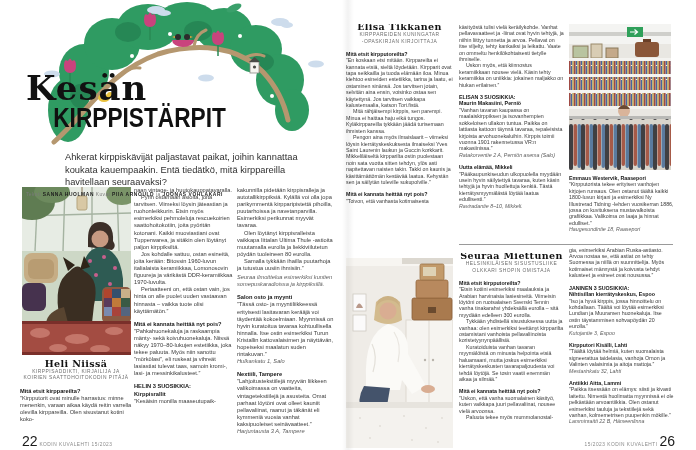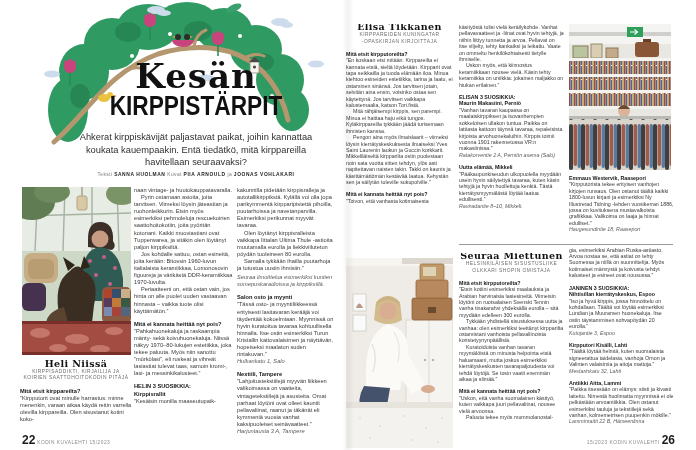--- a/index.html
+++ b/index.html
@@ -1,24 +1,24 @@
 <!DOCTYPE html>
 <html><head>
 <meta charset="utf-8">
 <style>
   *{margin:0;padding:0;box-sizing:border-box}
   html,body{width:696px;height:450px;background:#ffffff;font-family:"Liberation Sans",sans-serif;overflow:hidden}
   .spread{position:relative;width:696px;height:450px;background:#fff}
   .abs{position:absolute}
   .gutter{left:342px;top:0;width:12px;height:450px;background:linear-gradient(90deg,rgba(0,0,0,0) 0%,rgba(0,0,0,.05) 50%,rgba(0,0,0,0) 100%);pointer-events:none}
   
-  .titlewrap{left:26px;top:60px;width:340px;text-align:center;z-index:3}
+  .titlewrap{left:26px;top:72px;width:340px;z-index:3}
   .t-serif{font-family:"DejaVu Serif",serif;font-weight:bold;font-size:34px;line-height:.95;color:#111;letter-spacing:1px}
   .t-sans{font-family:"Liberation Sans",sans-serif;font-weight:bold;font-size:27px;line-height:1;color:#101010;transform:scaleX(.84);transform-origin:center;margin-top:1px;white-space:nowrap}
-  .standfirst{margin:11px auto 0;width:262px;font-size:9.3px;line-height:1.32;color:#303030}
+  .standfirst{margin:19px auto 0;width:262px;font-size:9.3px;line-height:1.32;color:#303030}
   .byline{margin-top:4px;font-size:4.9px;color:#7a7a7a;letter-spacing:.4px}
   .byline b{color:#1d1d1d;letter-spacing:.6px}
   
   .lp{font-size:5.7px;line-height:7.1px;color:#3b3b3b}
   .rp{font-size:5.3px;line-height:6.4px;color:#3b3b3b}
   .col{overflow:hidden}
   p.ind{text-indent:7px}
   .q{font-weight:bold;color:#161616;margin-top:6px}
   .favtitle{font-weight:bold;color:#161616;margin-top:6px}
   .favname{font-weight:bold;color:#161616}
@@ -26,21 +26,21 @@
   .note{font-style:italic;color:#5c5c5c;margin:2px 0 4px}
   .gap{margin-top:6px}
   
   .ivname{font-family:"DejaVu Serif",serif;font-weight:bold;font-size:9.5px;color:#111;text-align:center;letter-spacing:.4px}
   .ivrole{font-size:4.9px;color:#6d6d6d;text-align:center;letter-spacing:.5px;line-height:6.2px;margin-top:2px}
   
   .photo{overflow:hidden;background:#eee}
   .photo svg{display:block;width:100%;height:100%}
   
   .footer{font-size:4.8px;color:#8a8a8a;letter-spacing:.5px}
-  .footer .pnum{font-size:12px;font-weight:bold;color:#1b1b1b;letter-spacing:0}
+  .footer .pnum{font-size:14px;font-weight:normal;color:#1b1b1b;letter-spacing:0}
   .divider{background:#9a9a9a;height:1px}
   .illu{z-index:1}
 </style>
 </head>
 <body>
 
 <div class="spread">
 
   <div>
 

